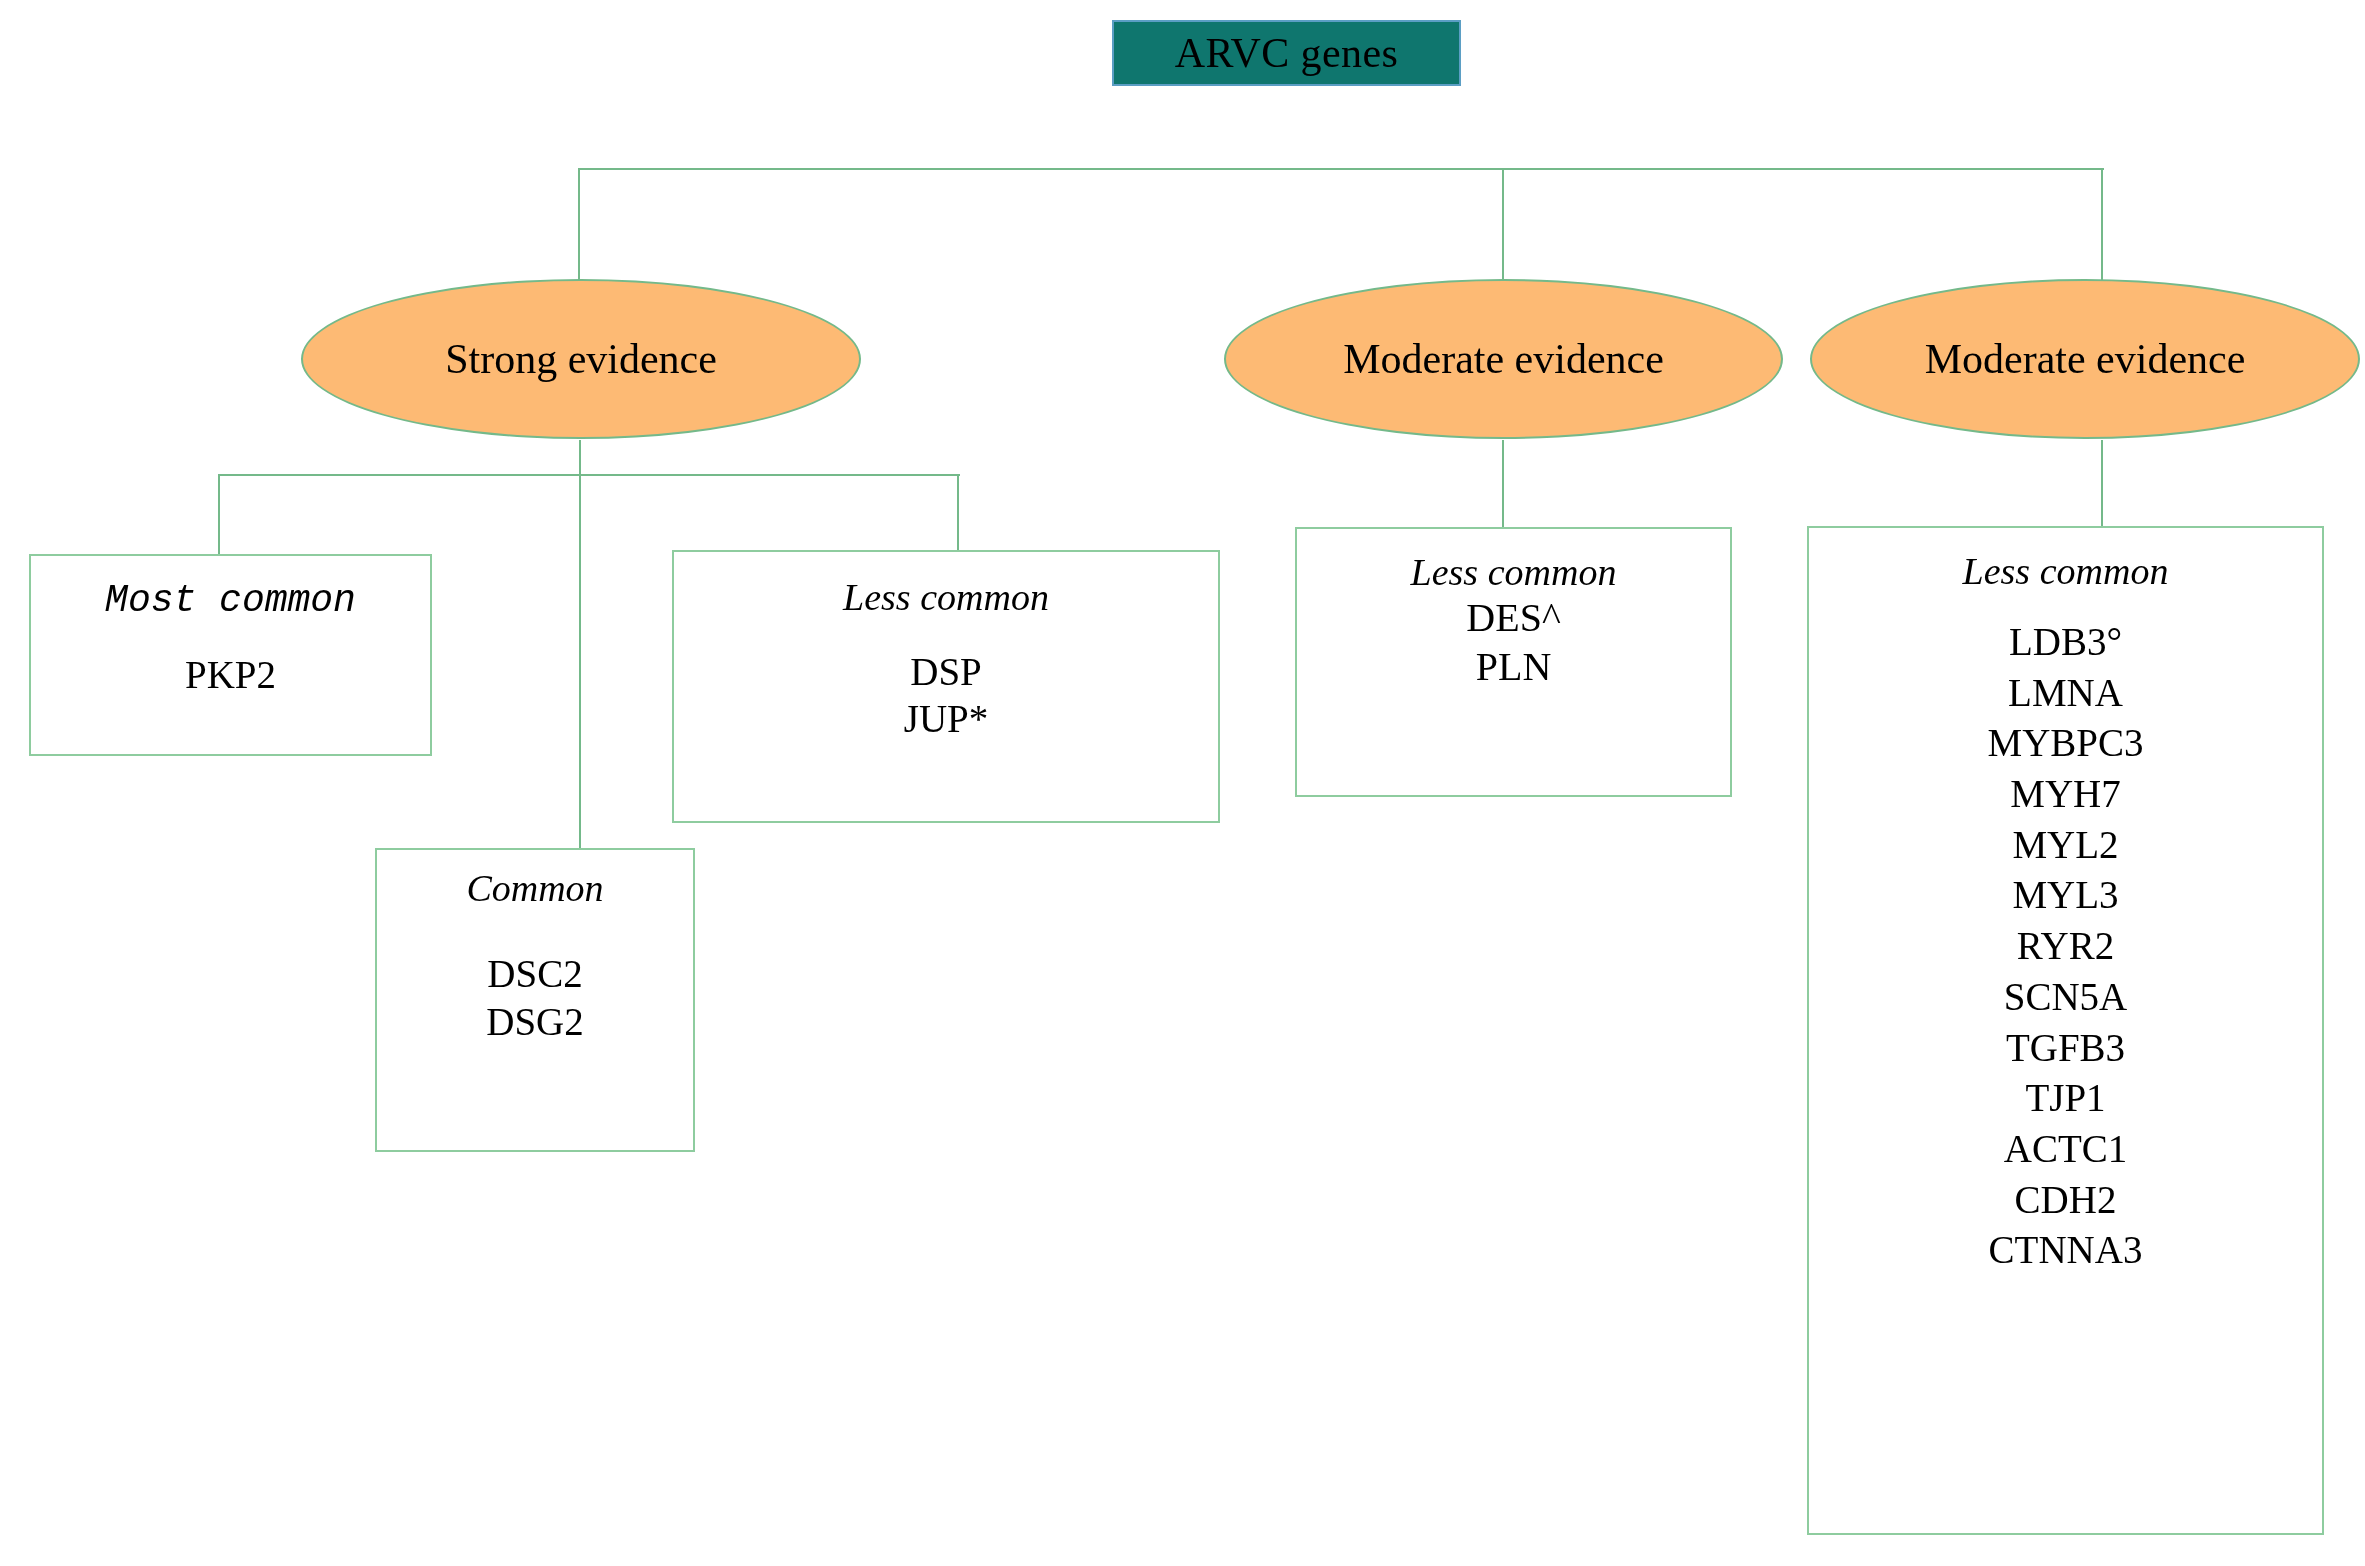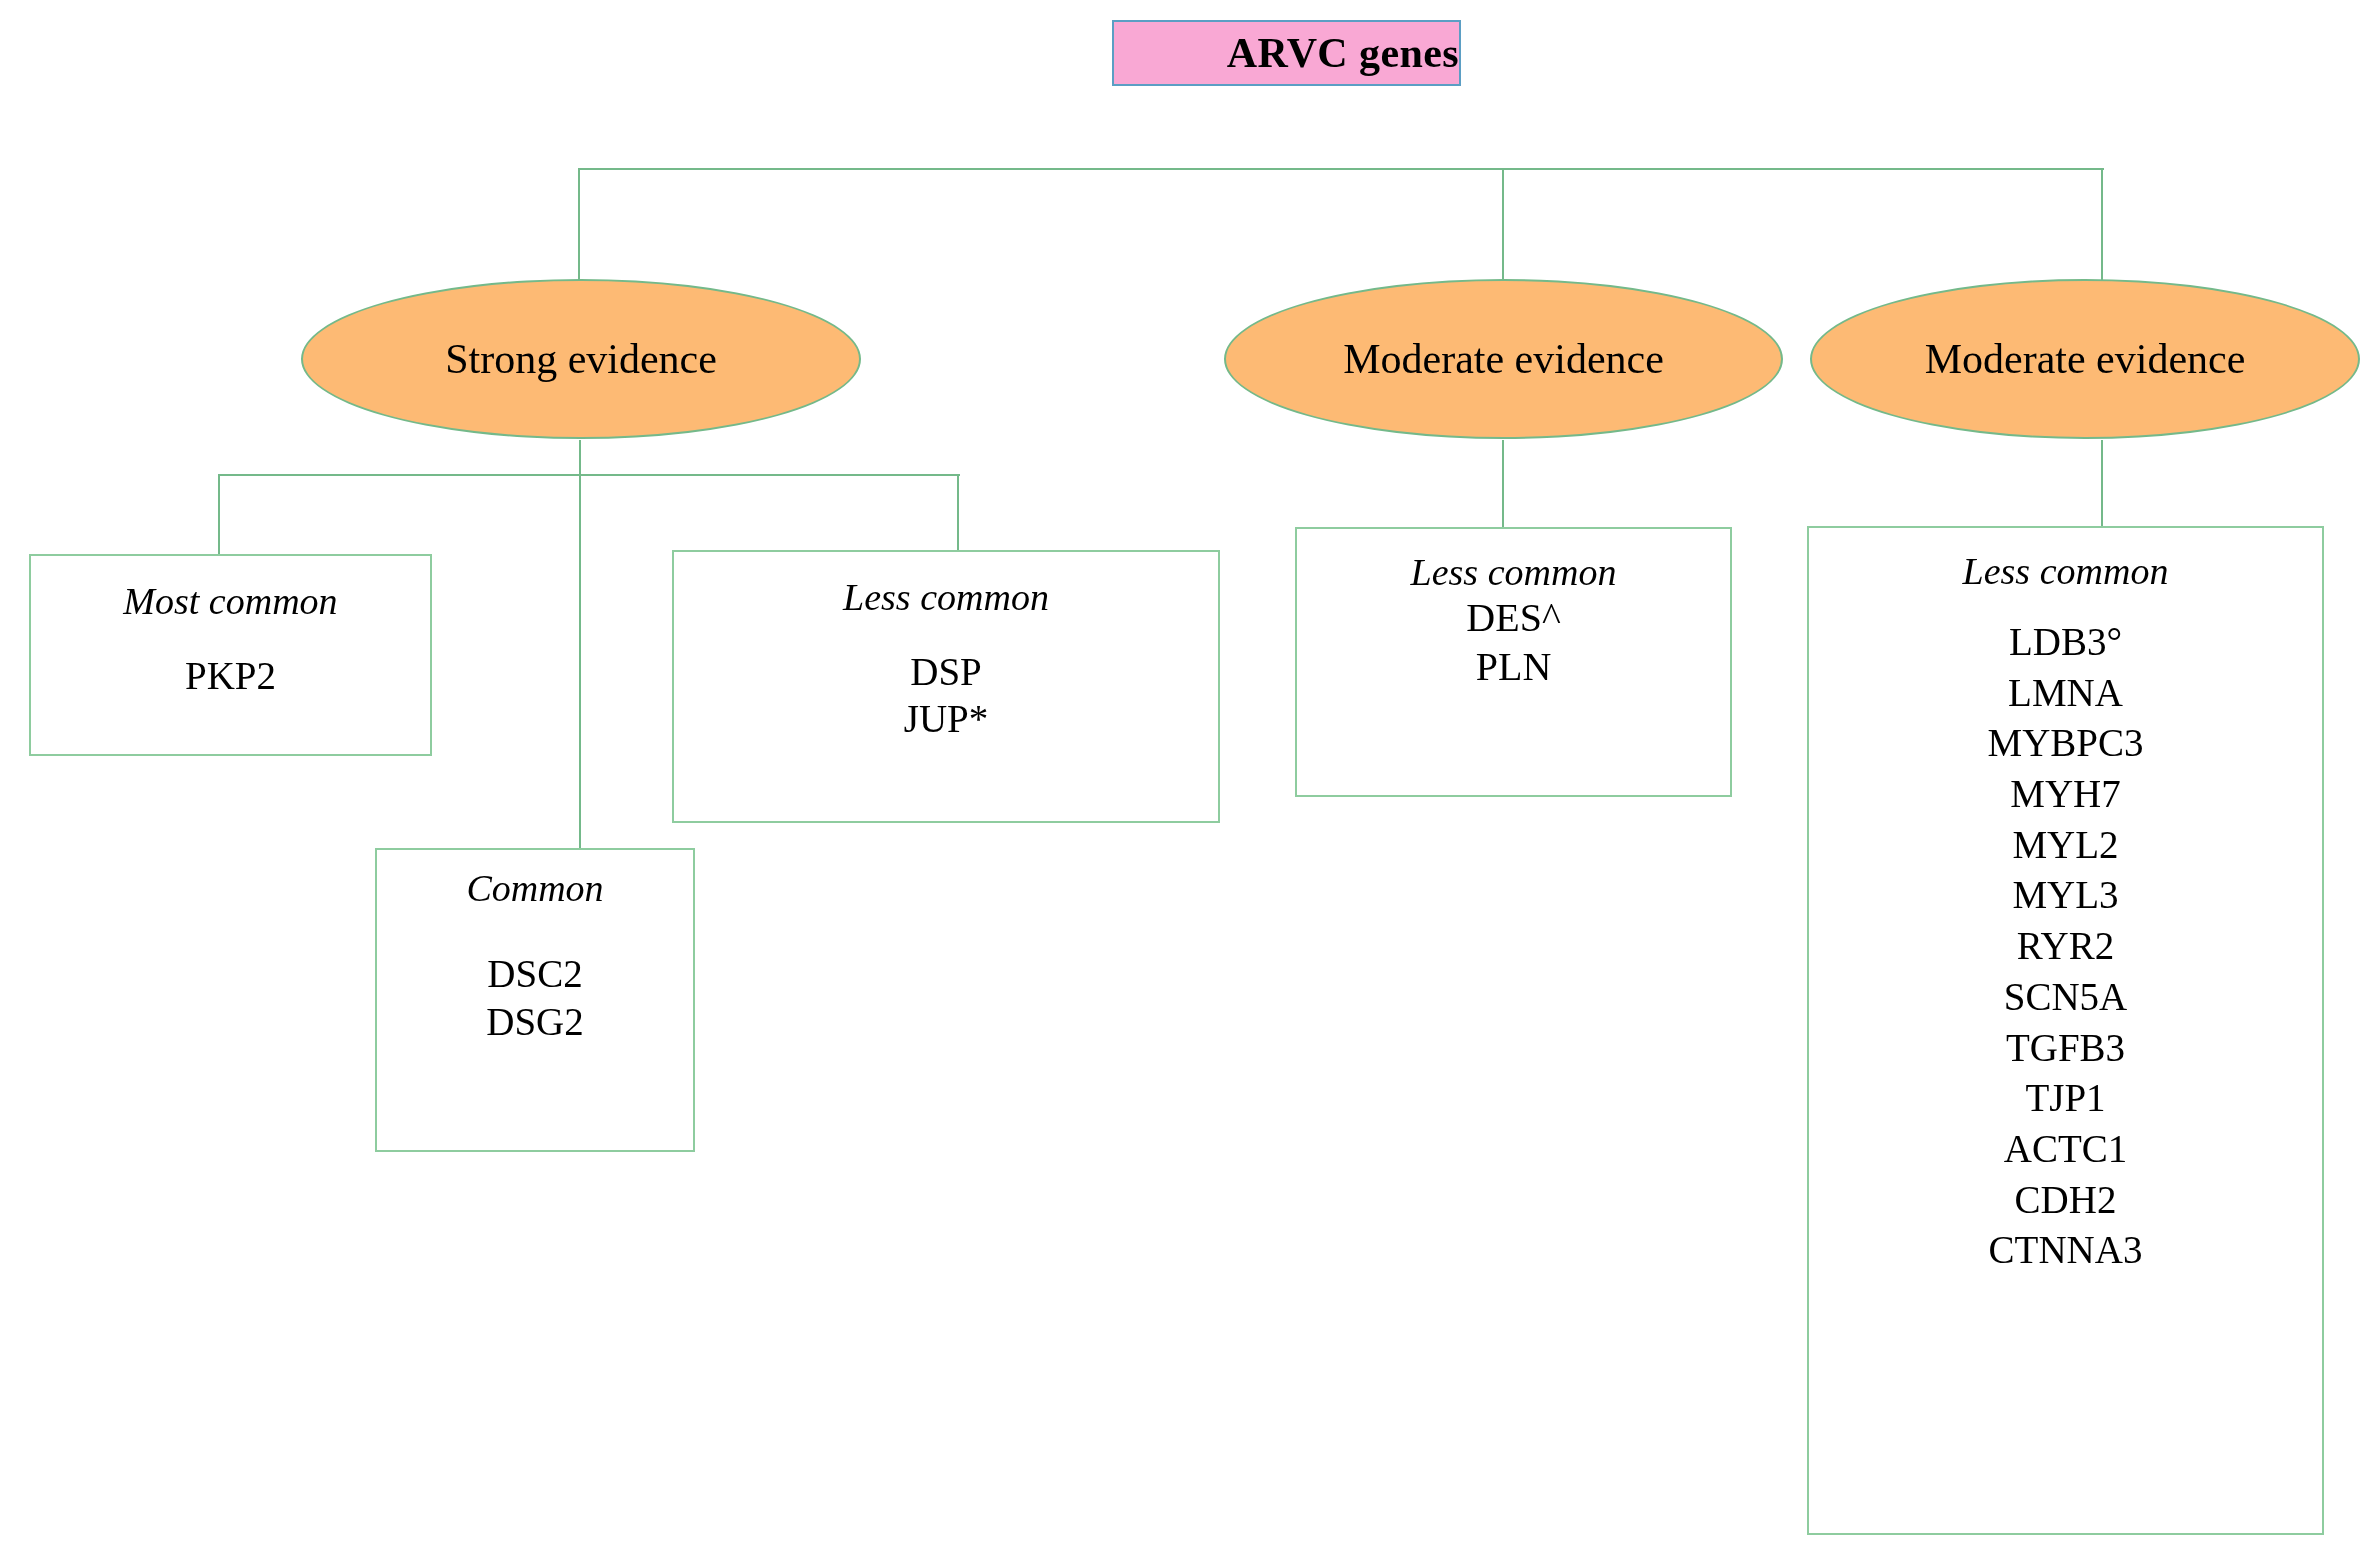--- a/index.html
+++ b/index.html
@@ -3,25 +3,25 @@
 <meta charset="utf-8">
 <title>ARVC genes</title>
 <style>
   html,body{margin:0;padding:0;background:#ffffff;}
   body{font-family:"Liberation Serif", serif;}
   #stage{position:relative;width:2366px;height:1566px;background:#ffffff;overflow:hidden;}
 
   
   .title-box{
     position:absolute;
-    display:flex;align-items:center;justify-content:flex-end;
-    background:#f9a8d4;
+    display:flex;align-items:center;justify-content:center;
+    background:#0f766e;
     border:2.3px solid #5b9ec4;
     box-sizing:border-box;
-    font-weight:bold;
+    font-weight:normal;
     color:#000000;
     letter-spacing:0.4px;
   }
 
   
   .ellipse{
     position:absolute;
     border:2.3px solid #74b98a;
     border-radius:50%;
     background:#fdba74;
@@ -88,21 +88,21 @@
 
   <div class="vline" style="left:579px;top:474px;height:378px;"></div>
 
   <div class="vline" style="left:957px;top:474px;height:76px;"></div>
 
   <div class="vline" style="left:1502px;top:440px;height:89px;"></div>
 
   <div class="vline" style="left:2101px;top:440px;height:88px;"></div>
 
   <div class="box" style="left:29px;top:554px;width:403px;height:202px;padding-top:22.7px;">
-    <div class="cat" style="font-size:38px;">Most common</div>
+    <div class="cat" style="font-size:38px;font-family:Liberation Mono, monospace;">Most common</div>
     <div class="genes" style="font-size:39px;line-height:1.22;margin-top:29px;">
       <span>PKP2</span>
     </div>
   </div>
 
   <div class="box" style="left:672px;top:550px;width:548px;height:273px;padding-top:22.7px;">
     <div class="cat" style="font-size:38px;">Less common</div>
     <div class="genes" style="font-size:39px;line-height:1.22;margin-top:29px;">
       <span>DSP</span>
       <span>JUP*</span>

